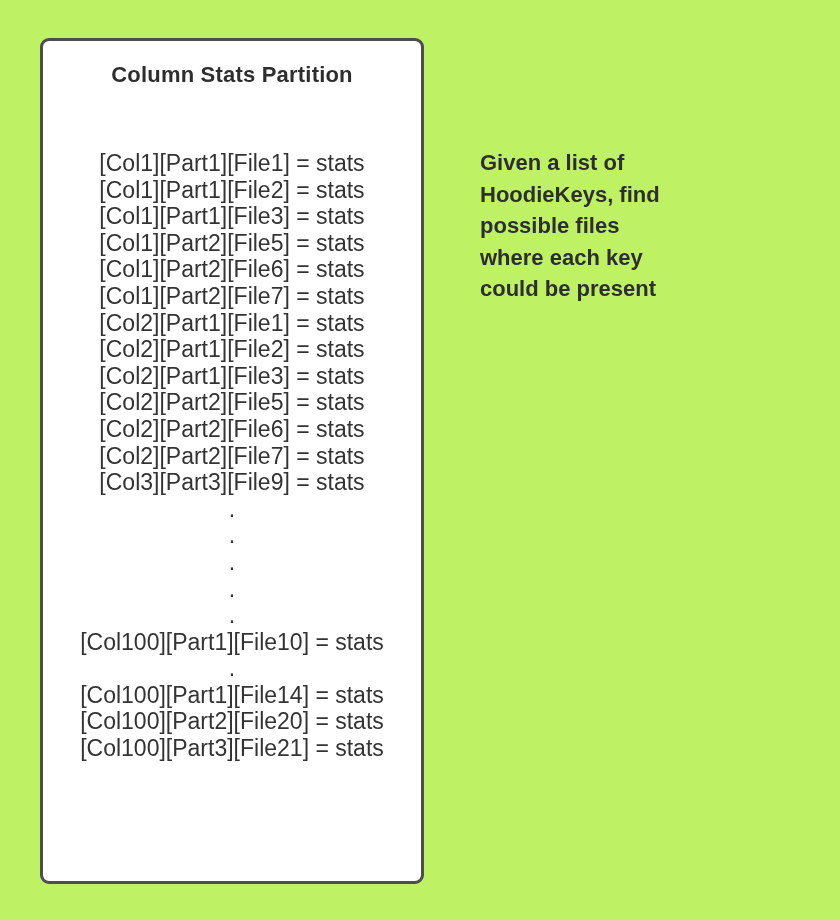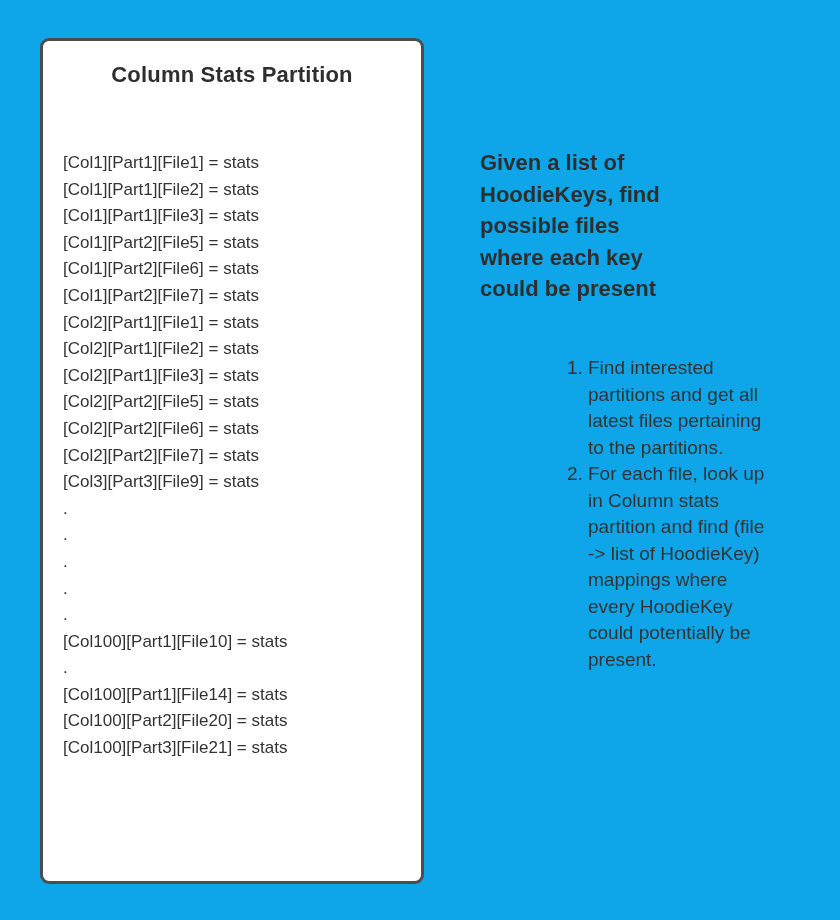--- a/index.html
+++ b/index.html
@@ -5,21 +5,21 @@
   * { margin: 0; padding: 0; box-sizing: border-box; }
   html, body { background: #ffffff; }
   body {
     font-family: "Liberation Sans", sans-serif;
     color: #333333;
   }
   .canvas {
     position: relative;
     width: 840px;
     height: 920px;
-    background: #0ea5e9;
+    background: #bef264;
     overflow: hidden;
   }
   .stats-box {
     position: absolute;
     left: 40px;
     top: 38px;
     width: 384px;
     height: 846px;
     border: 3px solid #4d4d4d;
     border-radius: 9px;
@@ -32,25 +32,25 @@
     font-weight: bold;
     line-height: 26px;
     letter-spacing: 0.2px;
     color: #2e2e2e;
   }
   .box-entries {
     position: absolute;
     top: 109px;
     left: 0;
     right: 0;
-    font-size: 17px;
+    text-align: center;
+    font-size: 23px;
     line-height: 26.6px;
     color: #333333;
     white-space: pre-line;
-    margin-left: 20px;
   }
   .note-heading {
     position: absolute;
     left: 480px;
     top: 147px;
     width: 360px;
     text-align: left;
     font-size: 22px;
     font-weight: bold;
     line-height: 31.5px;
@@ -103,28 +103,14 @@
 [Col100][Part2][File20] = stats
 [Col100][Part3][File21] = stats</div>
   </div>
 
   <div class="note-heading">Given a list of
 HoodieKeys, find
 possible files
 where each key
 could be present</div>
 
-  <ol class="steps">
-    <li>Find interested
-partitions and get all
-latest files pertaining
-to the partitions.</li>
-    <li>For each file, look up
-in Column stats
-partition and find (file
--&gt; list of HoodieKey)
-mappings where
-every HoodieKey
-could potentially be
-present.</li>
-  </ol>
 
 </div>
 
 </body></html>

